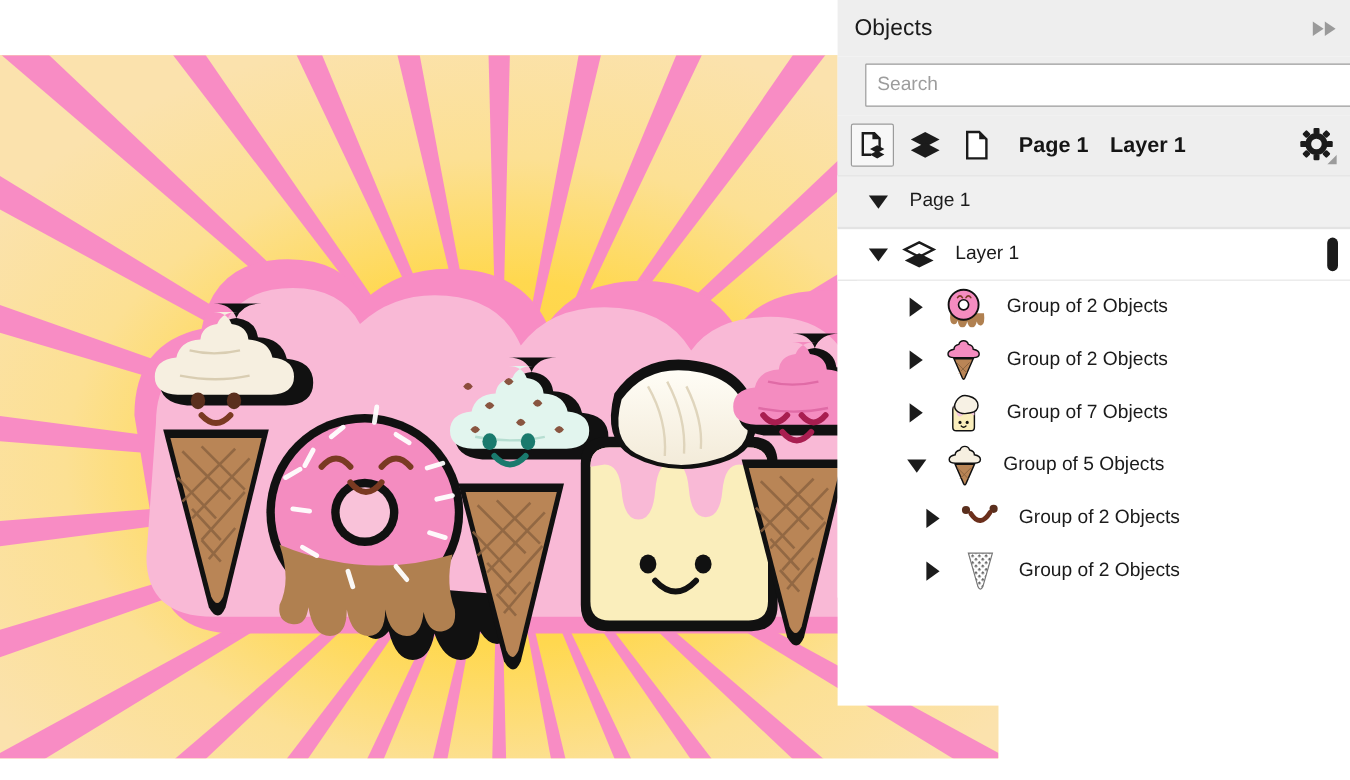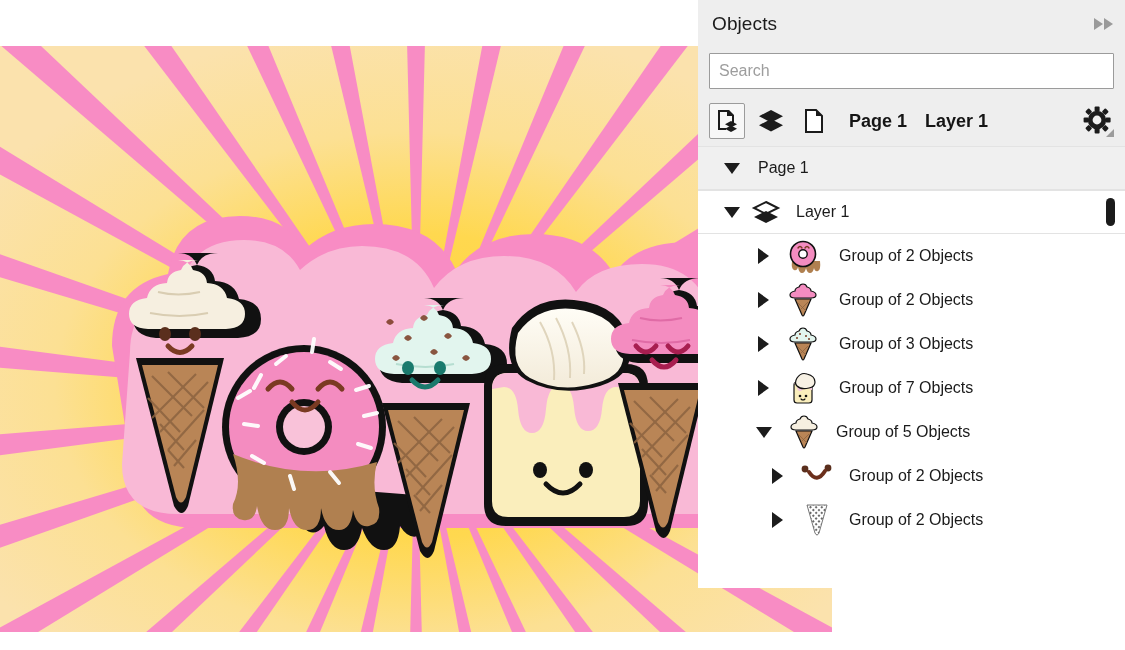--- a/index.html
+++ b/index.html
@@ -38,21 +38,21 @@
     width:0;height:0;border-left:9px solid #9a9a9a;
     border-top:6px solid transparent;border-bottom:6px solid transparent;
   }
   .search-wrap{
     background:#eeeeee;padding:6px 11px 7px 11px;
   }
   .search-box{
     width:100%;box-sizing:border-box;height:36px;background:#fff;
     border:1px solid #9b9b9b;outline:none;
     font-family:"Liberation Sans", sans-serif;font-size:16px;
-    color:#333;padding:0 9px;border-radius:1px;
+    color:#333;padding:0 9px;border-radius:1px;margin-left:12px;
   }
   .search-box::placeholder{color:#9d9d9d;}
 
   .toolbar{
     background:#eeeeee;height:50px;display:flex;align-items:center;
     padding:0 8px 0 11px;box-sizing:border-box;position:relative;
   }
   .tb-btn{
     width:36px;height:36px;display:flex;align-items:center;justify-content:center;
     box-sizing:border-box;border:1px solid transparent;border-radius:2px;
@@ -410,40 +410,20 @@
             <path d="M10 17 l16 0 l-7 16 q-1 2 -2 0 z" fill="#b98556" stroke="#111" stroke-width="1.2"></path>
             <g stroke="#8c6340" stroke-width=".8" fill="none">
                 <path d="M12 20 l9 9"></path>
                 <path d="M23 20 l-9 9"></path>
               </g>
           </svg>
         </div>
         <div class="row-label" style="margin-left:18px;">Group of 2 Objects</div>
       </div>
 
-      <div class="row nosep" style="border-bottom:none;">
-        <div class="twisty right" style="margin-left:44px;"></div>
-        <div class="thumb" style="margin-left:16px;width:36px;">
-          <svg width="36" height="36" viewBox="0 0 36 36">
-            <path d="M18 2 q3 0 4 3 q4 1 4 4 q5 1 5 4 q0 3-5 3 l-16 0 q-5 0-5-3 q0-3 5-4 q0-3 4-4 q1-3 4-3 z" fill="#e2f5ee" stroke="#111" stroke-width="1.2"></path>
-            <g fill="#7a3a22">
-                <circle cx="15" cy="8" r="1"></circle>
-                <circle cx="21" cy="10" r="1"></circle>
-                <circle cx="12" cy="12" r="1"></circle>
-                <circle cx="24" cy="13" r="1"></circle>
-              </g>
-            <path d="M10 17 l16 0 l-7 16 q-1 2 -2 0 z" fill="#b98556" stroke="#111" stroke-width="1.2"></path>
-            <g stroke="#8c6340" stroke-width=".8" fill="none">
-                <path d="M12 20 l9 9"></path>
-                <path d="M23 20 l-9 9"></path>
-              </g>
-          </svg>
-        </div>
-        <div class="row-label" style="margin-left:18px;">Group of 3 Objects</div>
-      </div>
 
       <div class="row nosep" style="border-bottom:none;">
         <div class="twisty right" style="margin-left:44px;"></div>
         <div class="thumb" style="margin-left:16px;width:36px;">
           <svg width="36" height="34" viewBox="0 0 36 34">
             <path d="M9 14 q0-3 3-3 l12 0 q3 0 3 3 l0 15 q0 3-3 3 l-12 0 q-3 0-3-3 z" fill="#faeebc" stroke="#111" stroke-width="1.2"></path>
             <path d="M9 14 q0-3 3-3 l12 0 q3 0 3 3 l0 5 q-3 0-3-4 q0-3 -3 -3 q-3 0-3 4 q0 4-3 4 q-3 0-3-5 q0-3 -3 -3 z" fill="#f2c6dd"></path>
             <path d="M12 7 q4-6 10-4 q8 2 8 8 q0 5-6 6 q-8 2-12-2 q-3-3 0-8 z" fill="#f7f1e4" stroke="#111" stroke-width="1.2"></path>
             <circle cx="15" cy="25" r="1.3" fill="#111"></circle>
               <circle cx="21" cy="25" r="1.3" fill="#111"></circle>

